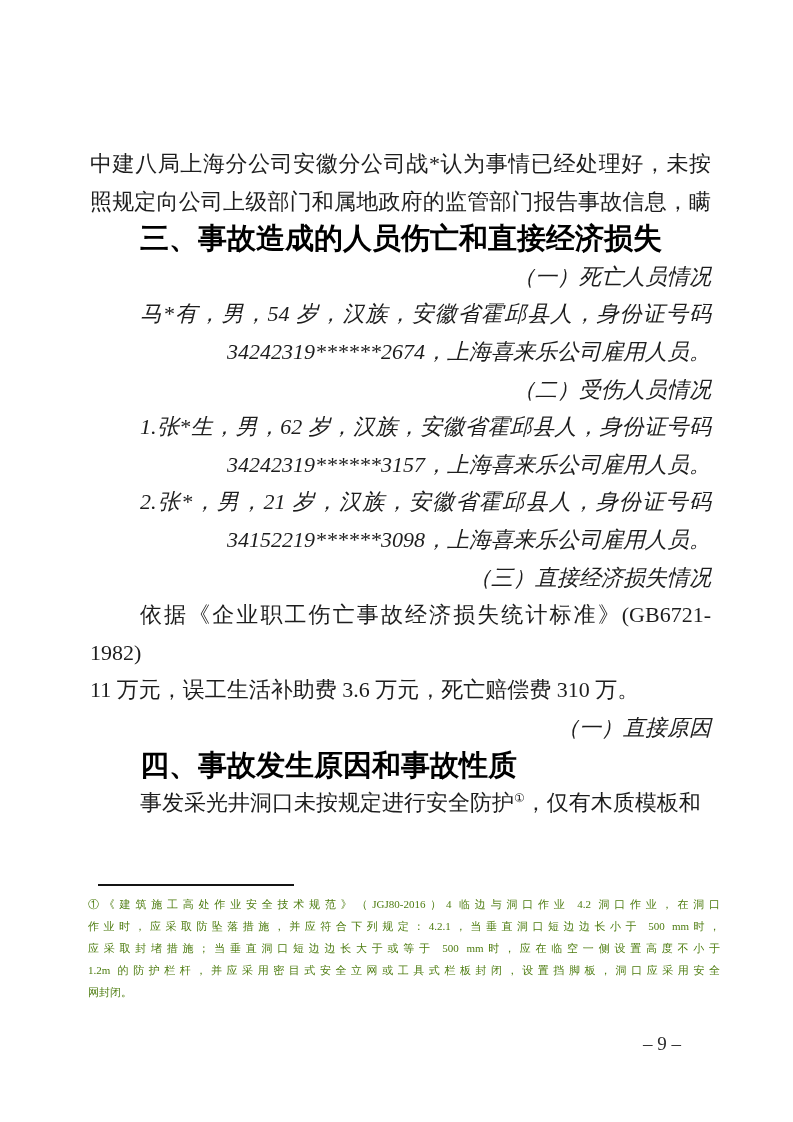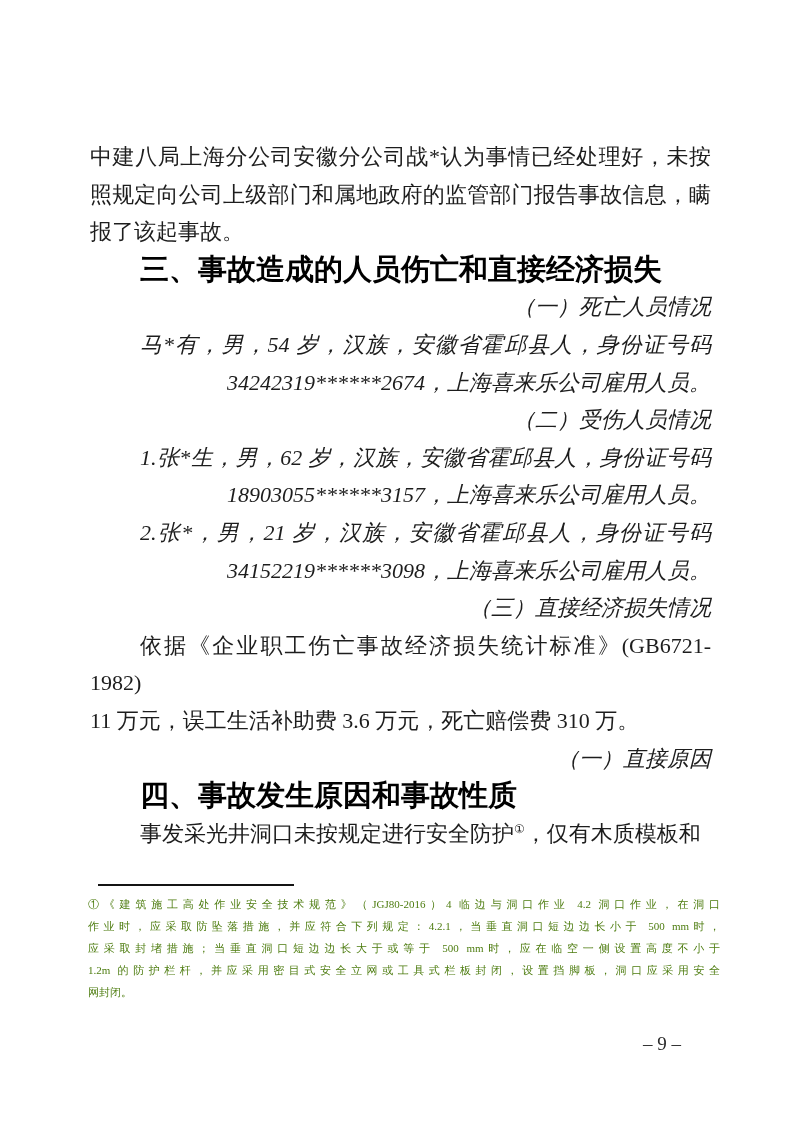--- a/index.html
+++ b/index.html
@@ -8,21 +8,21 @@
     width: 793px;
     height: 1122px;
     background: #ffffff;
     overflow: hidden;
     font-family: "Liberation Serif", "DejaVu Serif", serif;
     color: #1d1d1d;
   }
   .content {
     position: absolute;
     left: 90px;
-    top: 138px;
+    top: 145px;
     width: 621px;
     font-size: 22px;
     line-height: 37.6px;
   }
   .line { white-space: nowrap; }
   .j {
     white-space: normal;
     text-align: justify;
     text-align-last: justify;
     text-justify: inter-character;
@@ -78,31 +78,30 @@
   }
 </style>
 </head>
 <body>
 
 <div class="page">
 
   <div class="content">
     <div class="line j">中建八局上海分公司安徽分公司战*认为事情已经处理好，未按</div>
     <div class="line j">照规定向公司上级部门和属地政府的监管部门报告事故信息，瞒</div>
-    <div class="line">报了该起事故。</div>
 
     <div class="line heading ind">三、事故造成的人员伤亡和直接经济损失</div>
 
     <div class="line kai ind">（一）死亡人员情况</div>
     <div class="line kai ind j">马*有，男，54 岁，汉族，安徽省霍邱县人，身份证号码</div>
     <div class="line kai">34242319******2674，上海喜来乐公司雇用人员。</div>
 
     <div class="line kai ind">（二）受伤人员情况</div>
     <div class="line kai ind j">1.张*生，男，62 岁，汉族，安徽省霍邱县人，身份证号码</div>
-    <div class="line kai">18903055******3157，上海喜来乐公司雇用人员。</div>
+    <div class="line kai">34242319******3157，上海喜来乐公司雇用人员。</div>
     <div class="line kai ind j">2.张*，男，21 岁，汉族，安徽省霍邱县人，身份证号码</div>
     <div class="line kai">34152219******3098，上海喜来乐公司雇用人员。</div>
 
     <div class="line kai ind">（三）直接经济损失情况</div>
     <div class="line ind j">依据《企业职工伤亡事故经济损失统计标准》(GB6721-1982)</div>
     <div class="line">11 万元，误工生活补助费 3.6 万元，死亡赔偿费 310 万。</div>
 
     <div class="line kai ind">（一）直接原因</div>
 
     <div class="line heading ind">四、事故发生原因和事故性质</div>

